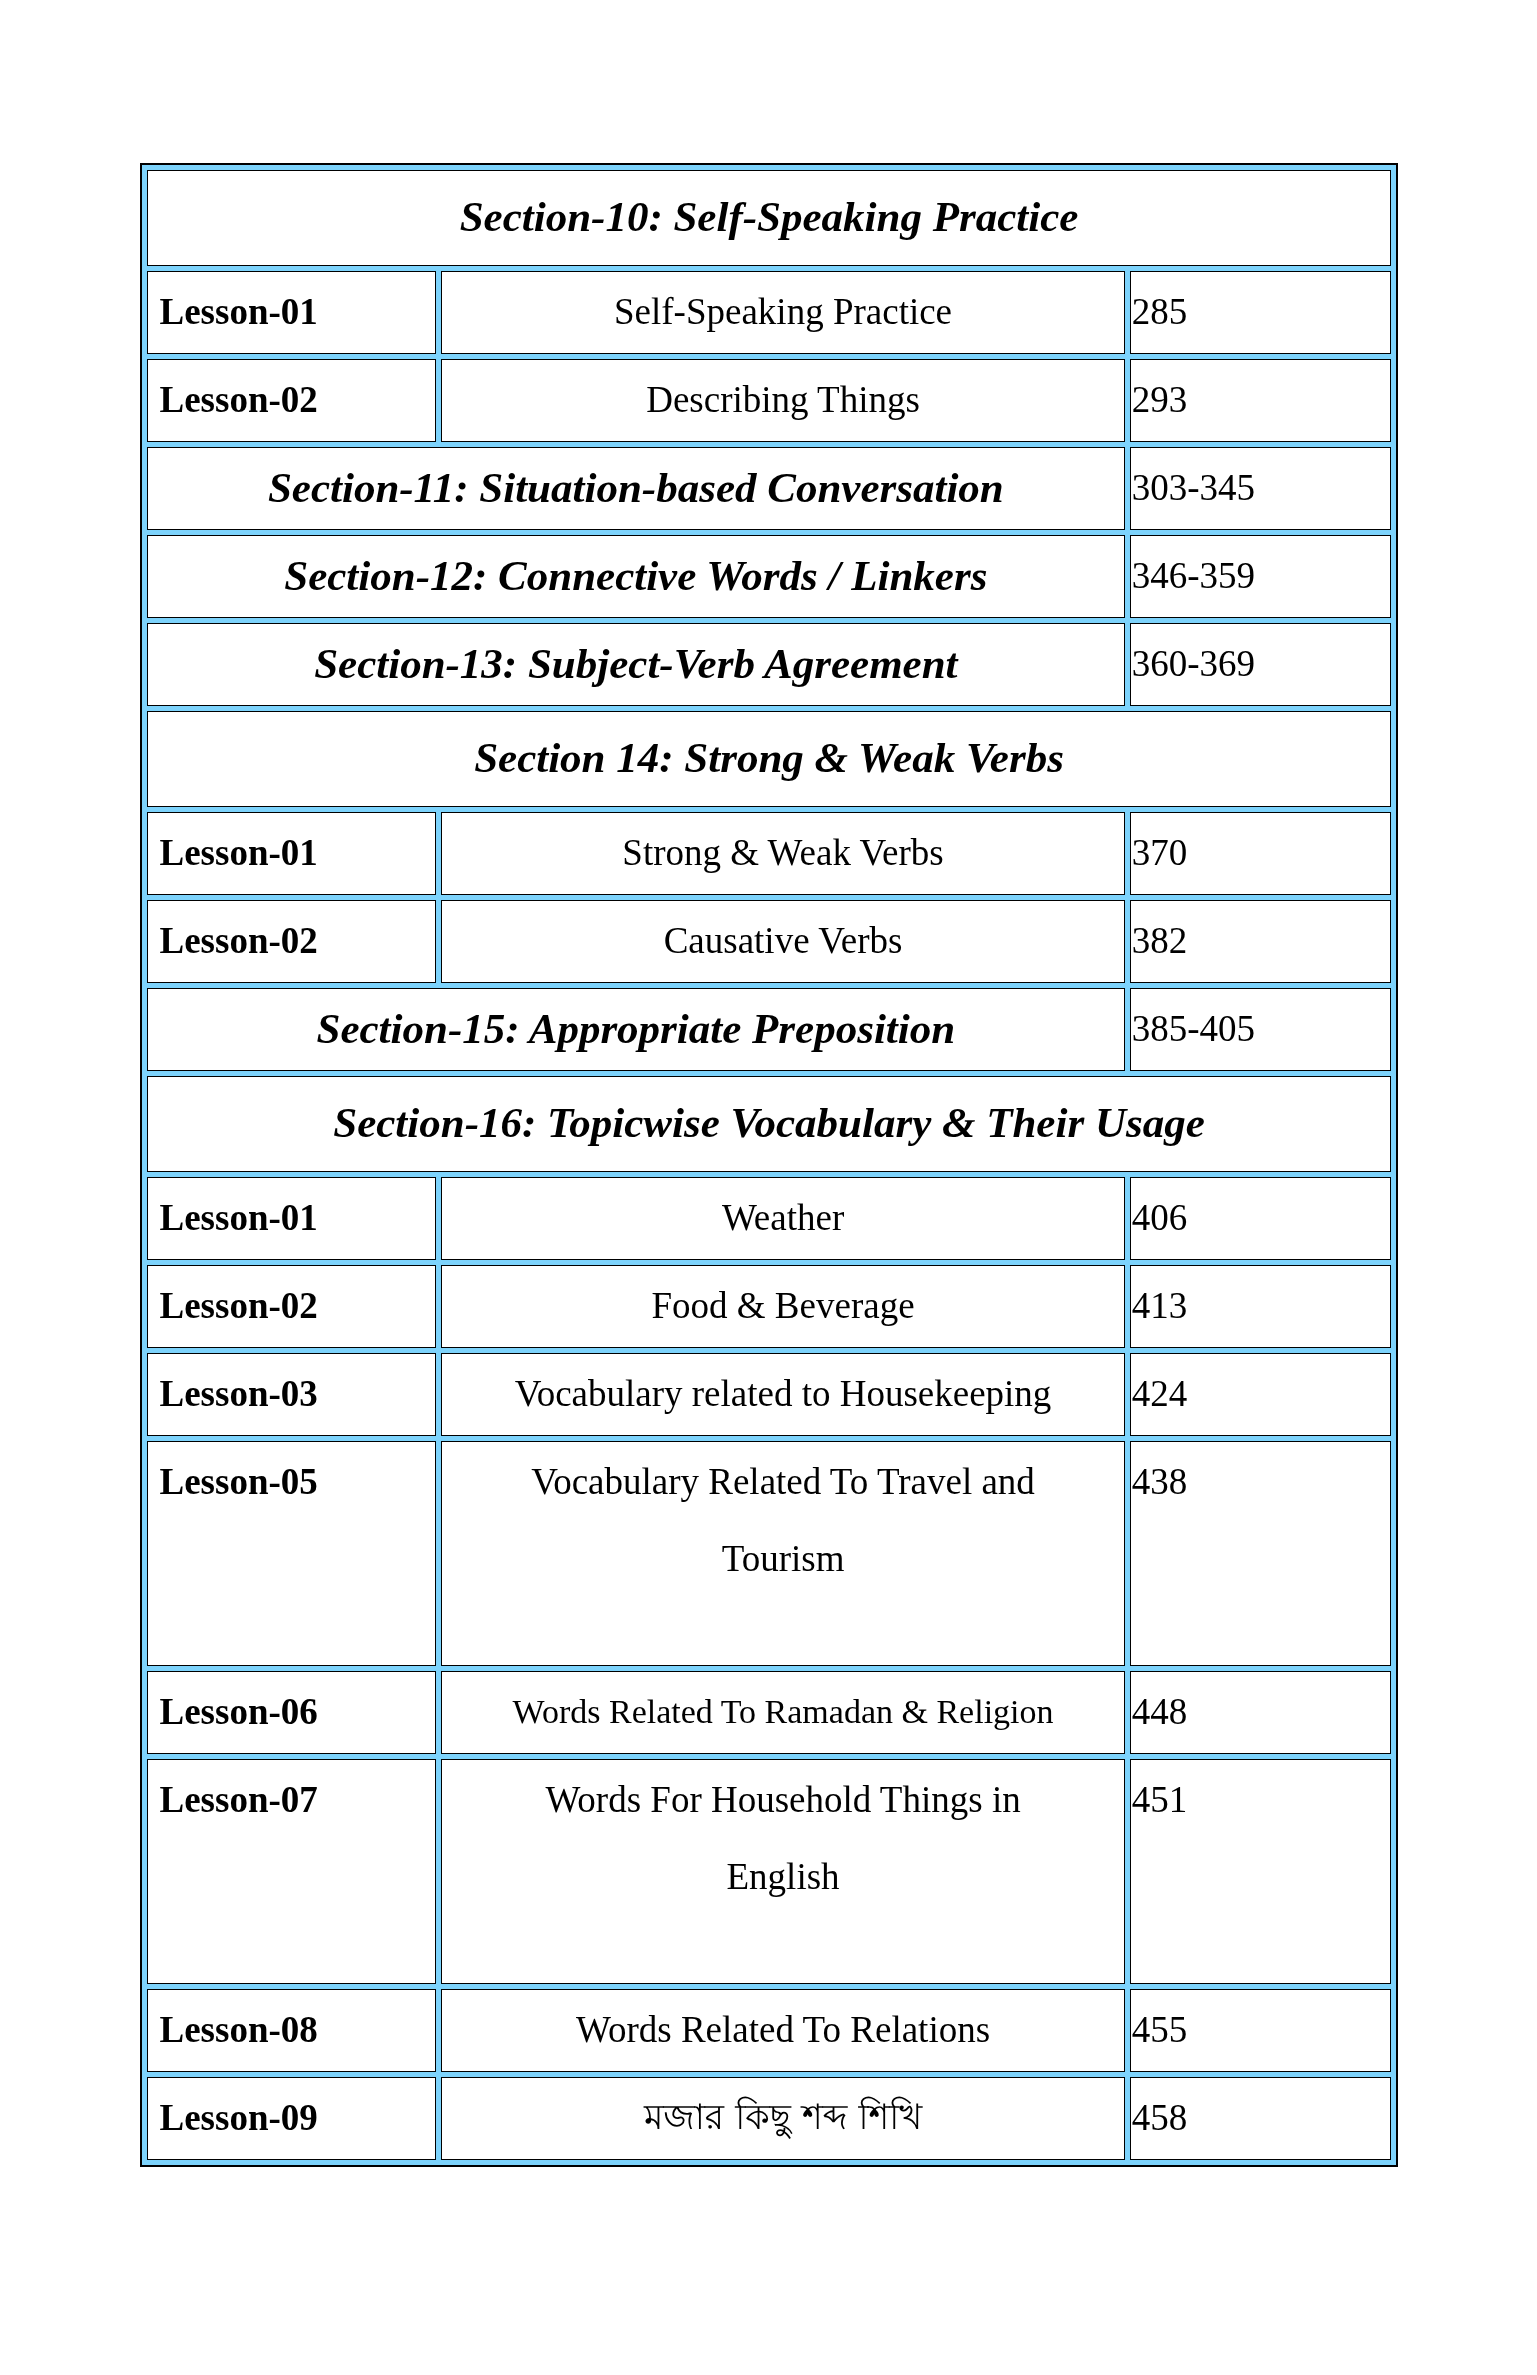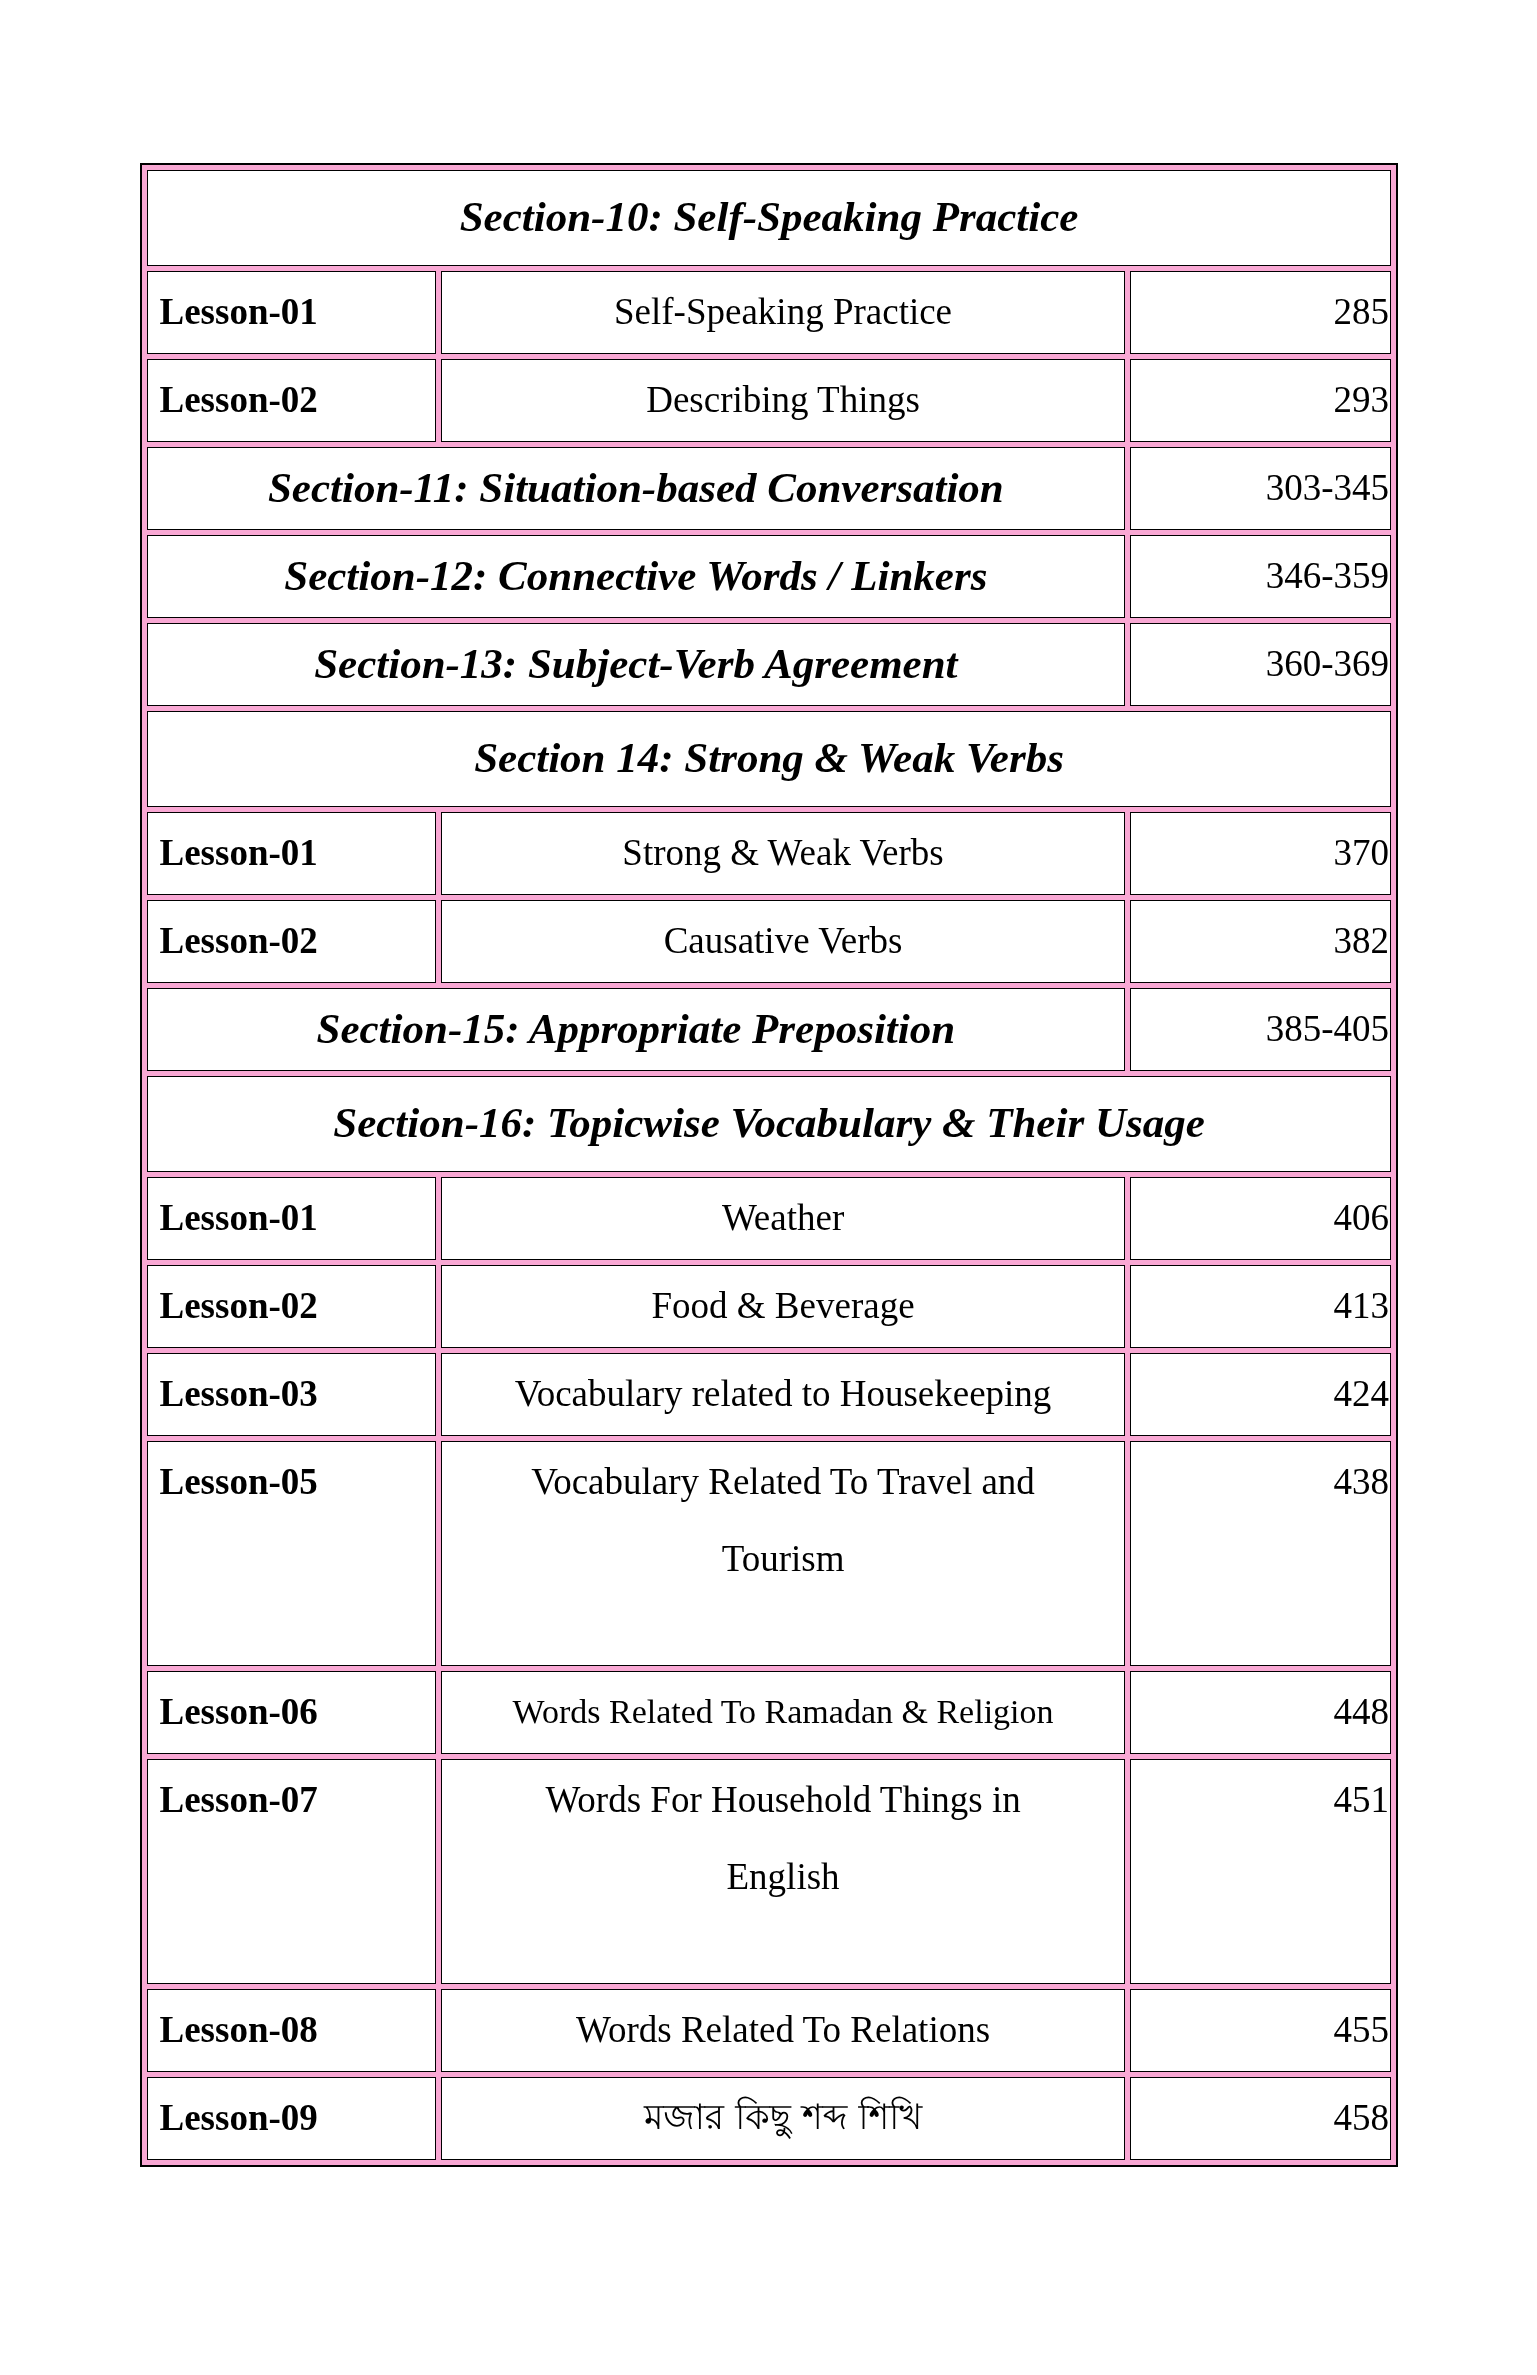--- a/index.html
+++ b/index.html
@@ -18,21 +18,21 @@
   }
   table.toc {
     position: absolute;
     left: 140px;
     top: 163px;
     width: 1258px;
     table-layout: fixed;
     border-collapse: separate;
     border-spacing: 5.8px;
     border: 2.9px solid #000000;
-    background: #f9a8d4;
+    background: #7dd3fc;
   }
   table.toc td {
     border: 1.9px solid #000000;
     box-sizing: border-box;
     background: #ffffff;
     vertical-align: top;
     overflow: hidden;
   }
   
   td.lab, td.tit, td.pg {
@@ -46,21 +46,21 @@
     padding-left: 11.5px;
     margin-top: 44px;
   }
   td.tit {
     font-size: 37px;
     text-align: center;
     white-space: pre-line;
   }
   td.pg {
     font-size: 37px;
-    text-align: right;
+    text-align: left;
   }
   
   td.sec-header {
     height: 96px;
     line-height: 90px;
     font-size: 43px;
     font-weight: bold;
     font-style: italic;
     text-align: center;
   }

